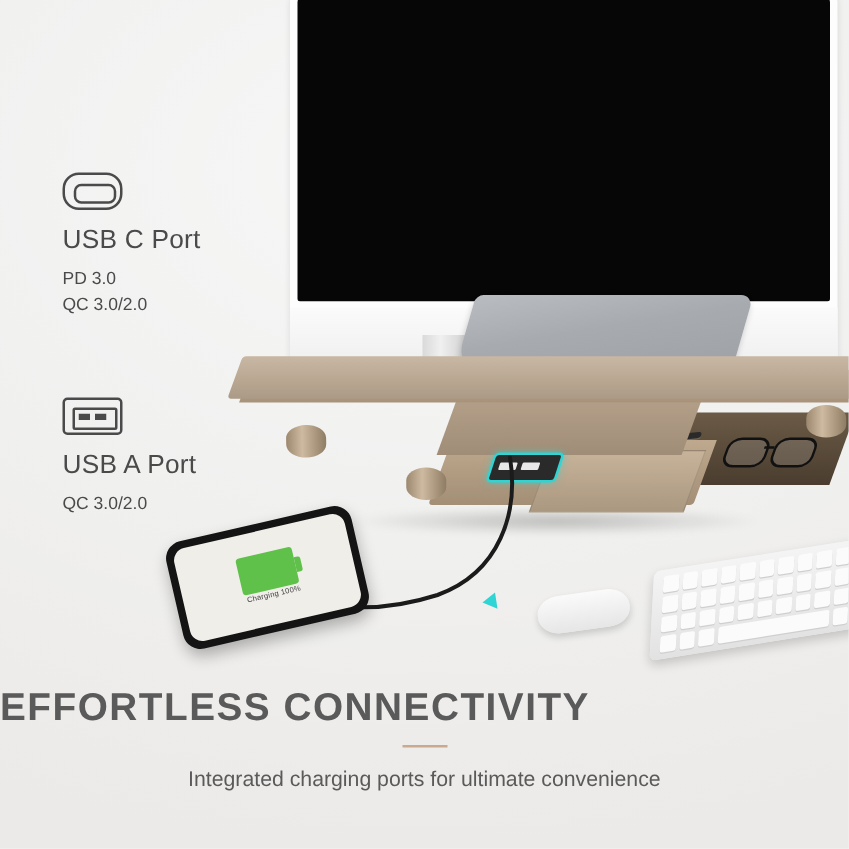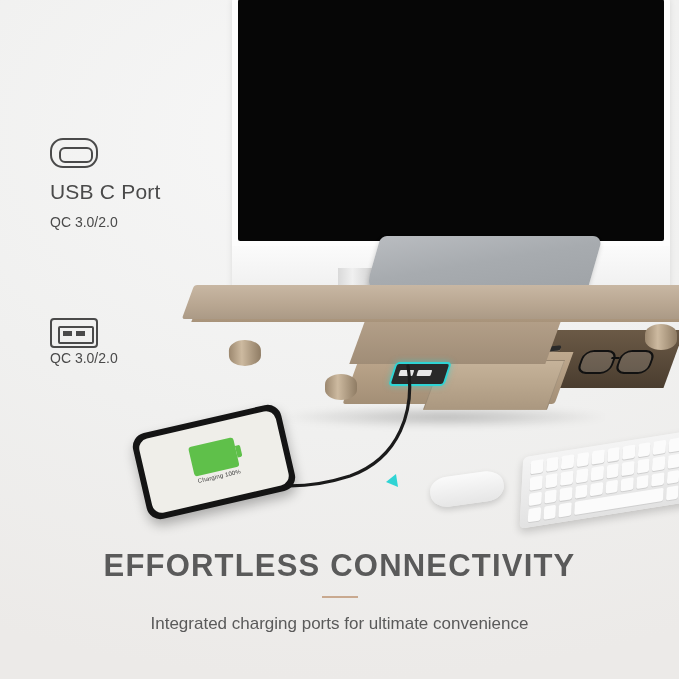--- a/index.html
+++ b/index.html
@@ -233,21 +233,21 @@
   }
   .feature h3{
     margin:12px 0 8px 0;font-size:21px;font-weight:400;color:#4a4a4a;letter-spacing:.2px;
   }
   .feature .sub{
     font-size:14px;color:#4a4a4a;line-height:1.5;
   }
 
   
   .caption-title{
-    position:absolute;left:0;right:0;top:548px;text-align:center;
+    position:absolute;left:0;right:0;top:548px;
     font-size:31px;font-weight:700;color:#5a5a5a;letter-spacing:1.2px;
   }
   .caption-rule{
     position:absolute;left:322px;top:596px;width:36px;height:2px;background:#c9a98f;
   }
   .caption-sub{
     position:absolute;left:0;right:0;top:614px;text-align:center;
     font-size:17px;color:#5a5a5a;
   }
 </style>
@@ -366,27 +366,29 @@
 
       </div>
     </div>
   </div>
 
   <div class="feature" style="left:50px;top:138px">
     <div class="icon-box">
       <div class="usbc-inner"></div>
     </div>
     <h3>USB C Port</h3>
+    <div class="sub">PD 3.0</div>
     <div class="sub">QC 3.0/2.0</div>
   </div>
 
   <div class="feature" style="left:50px;top:318px">
     <div class="icon-box usba">
       <div class="usba-inner"></div>
     </div>
+    <h3>USB A Port</h3>
     <div class="sub">QC 3.0/2.0</div>
   </div>
 
   <div class="caption-title">EFFORTLESS CONNECTIVITY</div>
   <div class="caption-rule"></div>
   <div class="caption-sub">Integrated charging ports for ultimate convenience</div>
 
 </div>
 
 </body></html>

